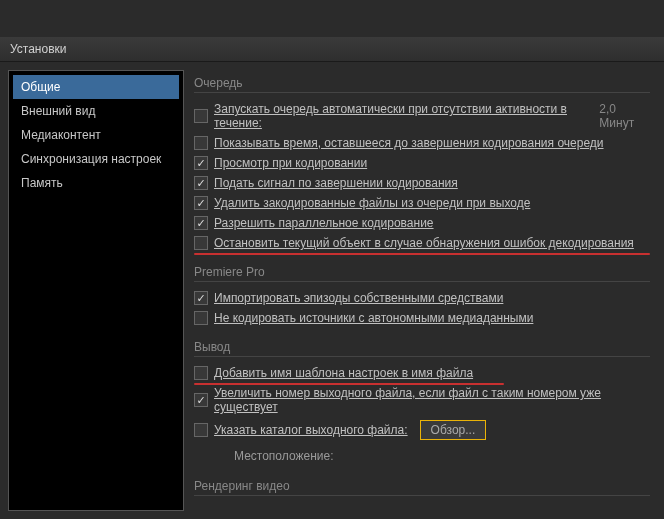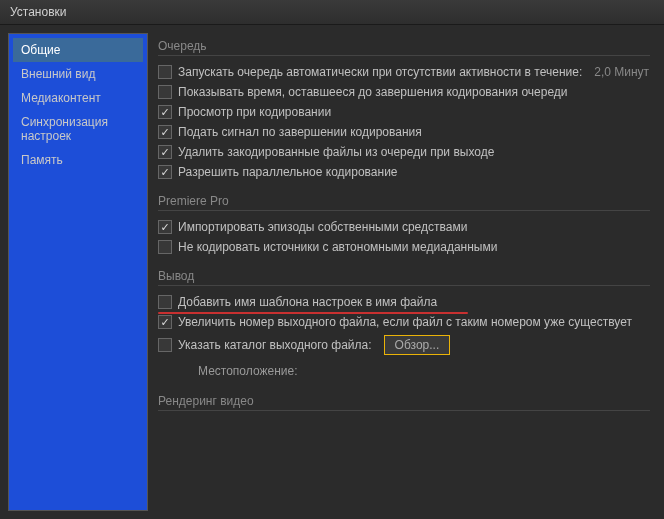--- a/index.html
+++ b/index.html
@@ -17,32 +17,33 @@
   height: 100%;
   display: flex;
   flex-direction: column;
 }
 .titlebar {
   background: linear-gradient(to bottom, #3a3a3a, #2e2e2e);
   padding: 5px 10px;
   border-bottom: 1px solid #1a1a1a;
   color: #d0d0d0;
   font-size: 12px;
+  margin-top: 37px;
 }
 .content {
   display: flex;
   flex: 1;
   padding: 8px;
   gap: 10px;
   overflow: hidden;
 }
 .sidebar {
-  width: 140px;
+  width: 176px;
   border: 1px solid #555;
-  background: #1d4ed8;
+  background: #000000;
   padding: 4px;
 }
 .sidebar-item {
   padding: 5px 8px;
   color: #c8c8c8;
   cursor: pointer;
   font-size: 12px;
 }
 .sidebar-item.active {
   background: #3a6a9a;
@@ -79,20 +80,21 @@
 }
 .checkbox.checked::after {
   content: "✓";
   color: #ddd;
   font-size: 11px;
   line-height: 1;
 }
 .label {
   color: #c0c0c0;
   font-size: 12px;
+  text-decoration: underline;
 }
 .trailing {
   color: #888;
   margin-left: 6px;
 }
 .underline-red {
   position: relative;
 }
 .underline-red::after {
   content: "";
@@ -171,20 +173,24 @@
         <span class="label">Подать сигнал по завершении кодирования</span>
       </div>
       <div class="row">
         <span class="checkbox checked"></span>
         <span class="label">Удалить закодированные файлы из очереди при выходе</span>
       </div>
       <div class="row">
         <span class="checkbox checked"></span>
         <span class="label">Разрешить параллельное кодирование</span>
       </div>
+      <div class="row underline-red">
+        <span class="checkbox"></span>
+        <span class="label">Остановить текущий объект в случае обнаружения ошибок декодирования</span>
+      </div>
 
       <div class="section-title" style="margin-top:12px">Premiere Pro</div>
       <div class="row">
         <span class="checkbox checked"></span>
         <span class="label">Импортировать эпизоды собственными средствами</span>
       </div>
       <div class="row">
         <span class="checkbox"></span>
         <span class="label">Не кодировать источники с автономными медиаданными</span>
       </div>

